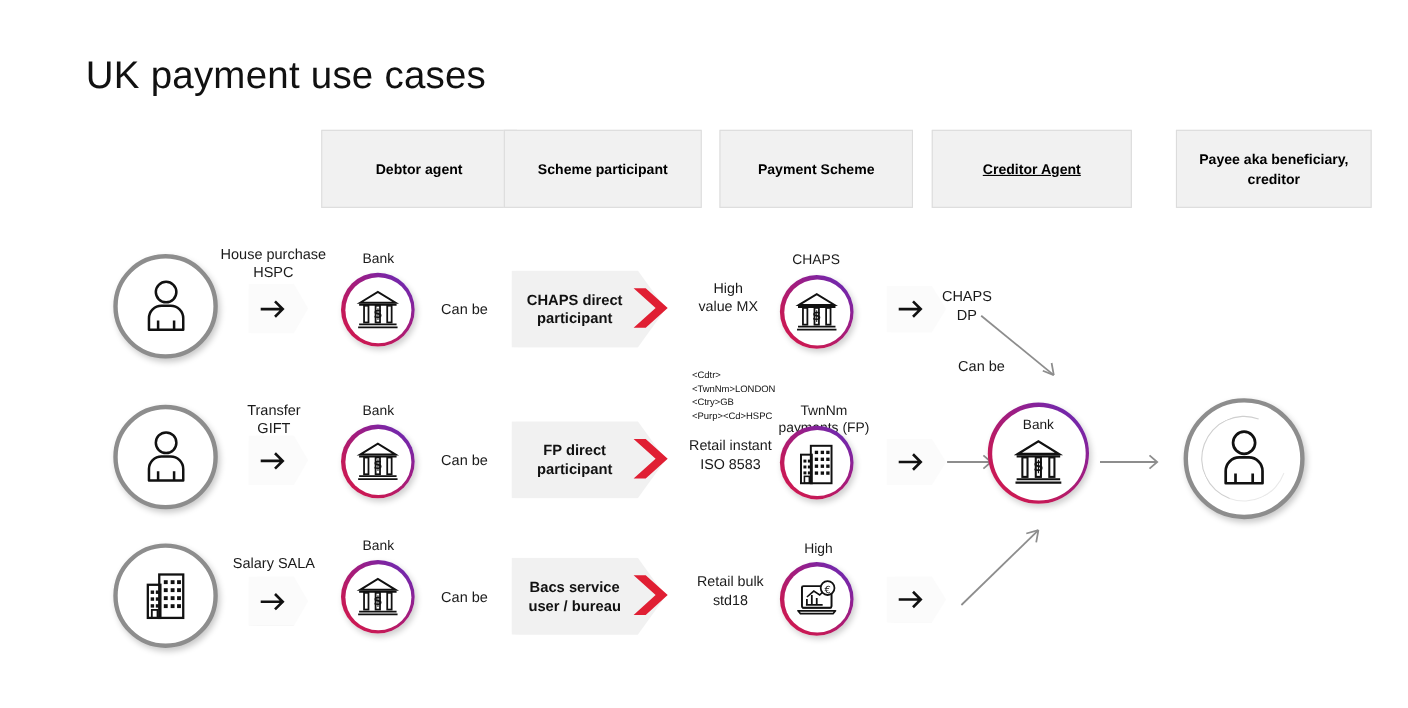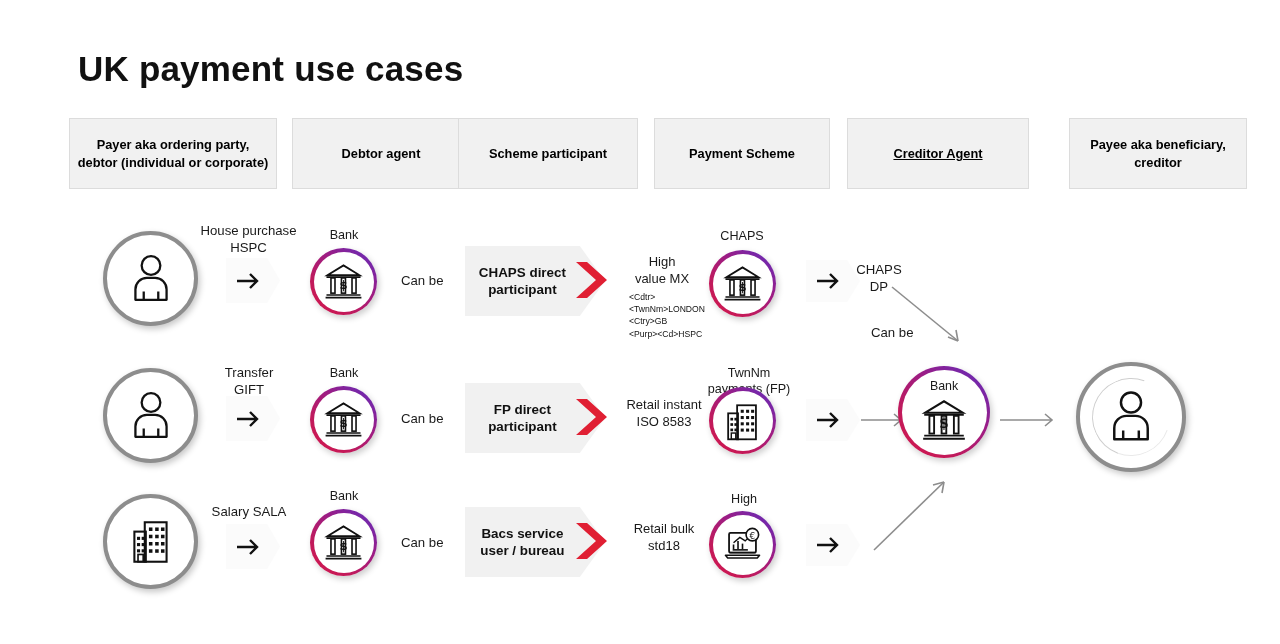--- a/index.html
+++ b/index.html
@@ -9,21 +9,21 @@
     background:#ffffff;
     font-family:"Liberation Sans", sans-serif;
     color:#1a1a1a;
     position:relative;
     overflow:hidden;
   }
   #canvas { position:relative; width:1280px; height:644px; }
 
   .page-title {
     position:absolute; left:78px; top:49px;
-    font-size:35px; font-weight:700; color:#111; letter-spacing:0.2px;
+    font-size:35px; font-weight:400; color:#111; letter-spacing:0.2px;
     white-space:nowrap;
   }
 
   
   .hdr {
     position:absolute; top:118px; height:71px;
     background:#f1f1f1; border:1px solid #dcdcdc;
     display:flex; align-items:center; justify-content:center;
     text-align:center;
     font-size:12.8px; font-weight:bold; color:#000;
@@ -98,32 +98,31 @@
   
   .canbe {
     position:absolute; font-size:13.2px; color:#1a1a1a; white-space:nowrap;
   }
   .msgtext {
     position:absolute; text-align:center; font-size:13px; color:#1a1a1a;
     line-height:1.3; white-space:pre-line;
   }
   .xmlblock {
     position:absolute; font-size:8.6px; color:#111; line-height:1.42;
-    white-space:pre-line; text-align:left;
+    white-space:pre-line; text-align:left;margin-top:44px;
   }
   .thinarrow { position:absolute; }
 </style>
 </head>
 <body>
 
 <div id="canvas">
 
   <div class="page-title">UK payment use cases</div>
 
-  <div class="hdr" style="left:69px; width:208px;">Payer aka ordering party, debtor (individual or corporate)</div>
   <div class="hdr" style="left:292px; width:178px;">Debtor agent</div>
   <div class="hdr" style="left:458px; width:180px;">Scheme participant</div>
   <div class="hdr" style="left:654px; width:176px;">Payment Scheme</div>
   <div class="hdr" style="left:847px; width:182px;text-decoration:underline;">Creditor Agent</div>
   <div class="hdr" style="left:1041px; width:178px;margin-left:28px;">Payee aka beneficiary, creditor</div>
 
   <svg width="0" height="0" style="position:absolute" aria-hidden="true">
     <defs>
 
       <g id="ico-person">

